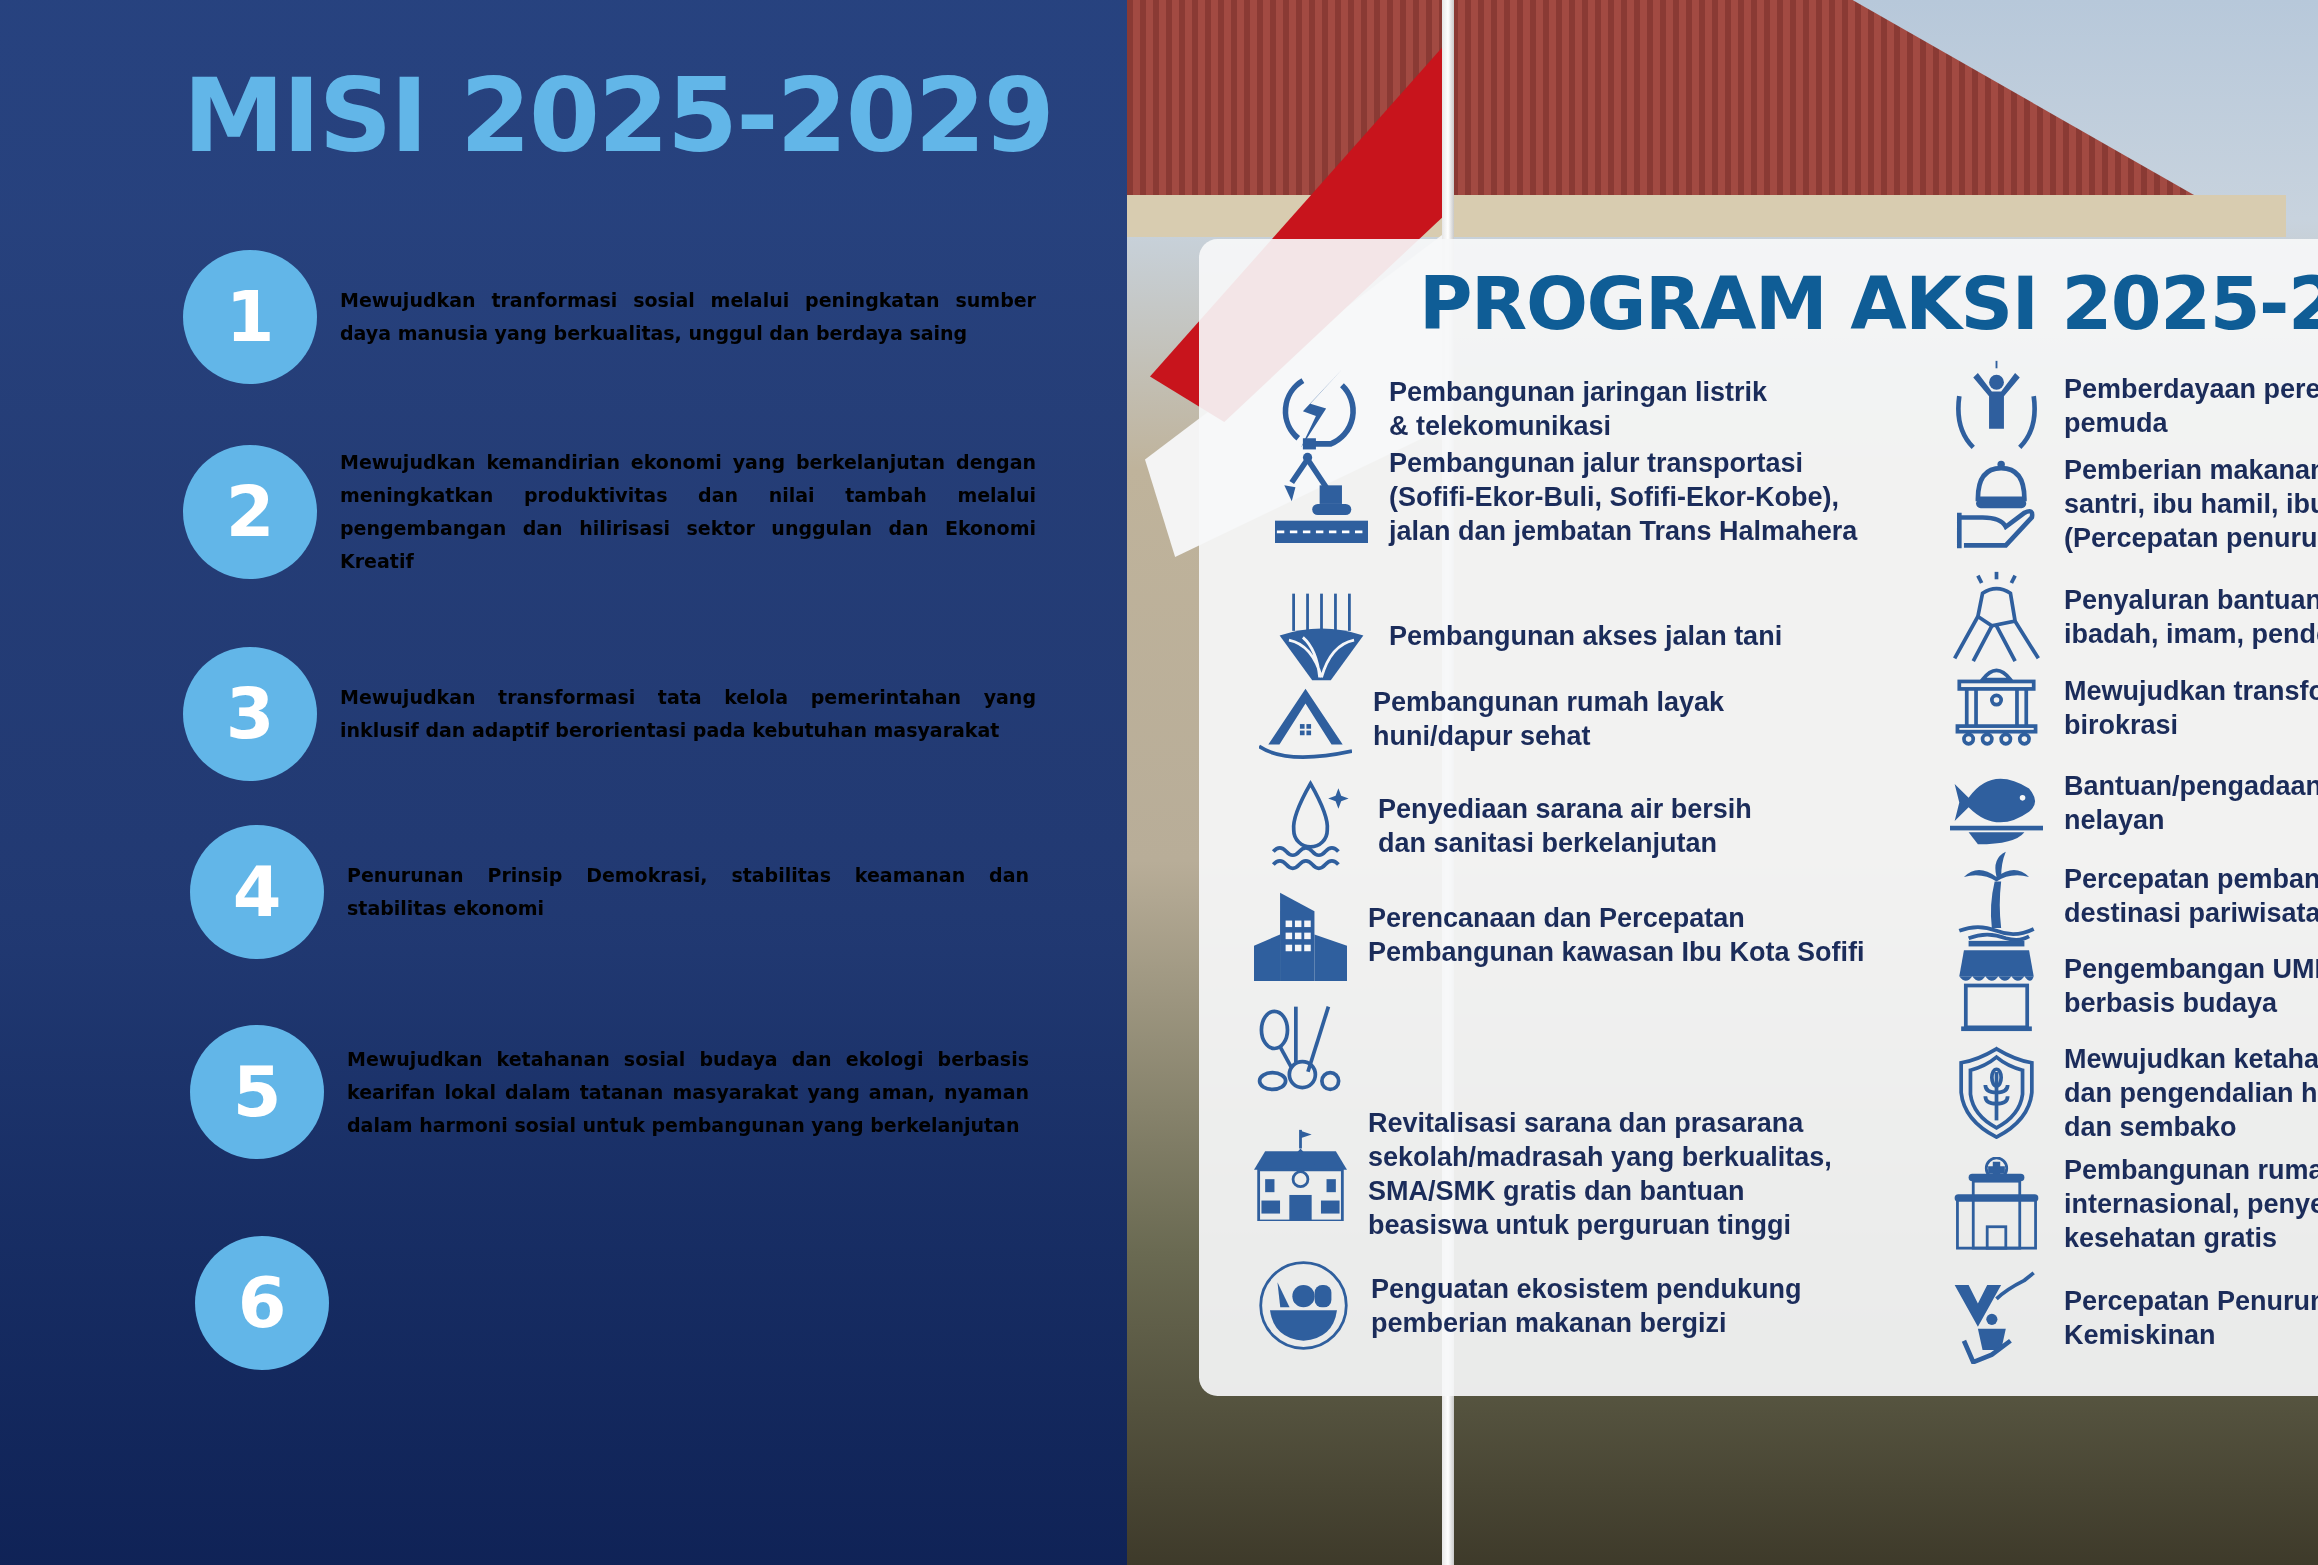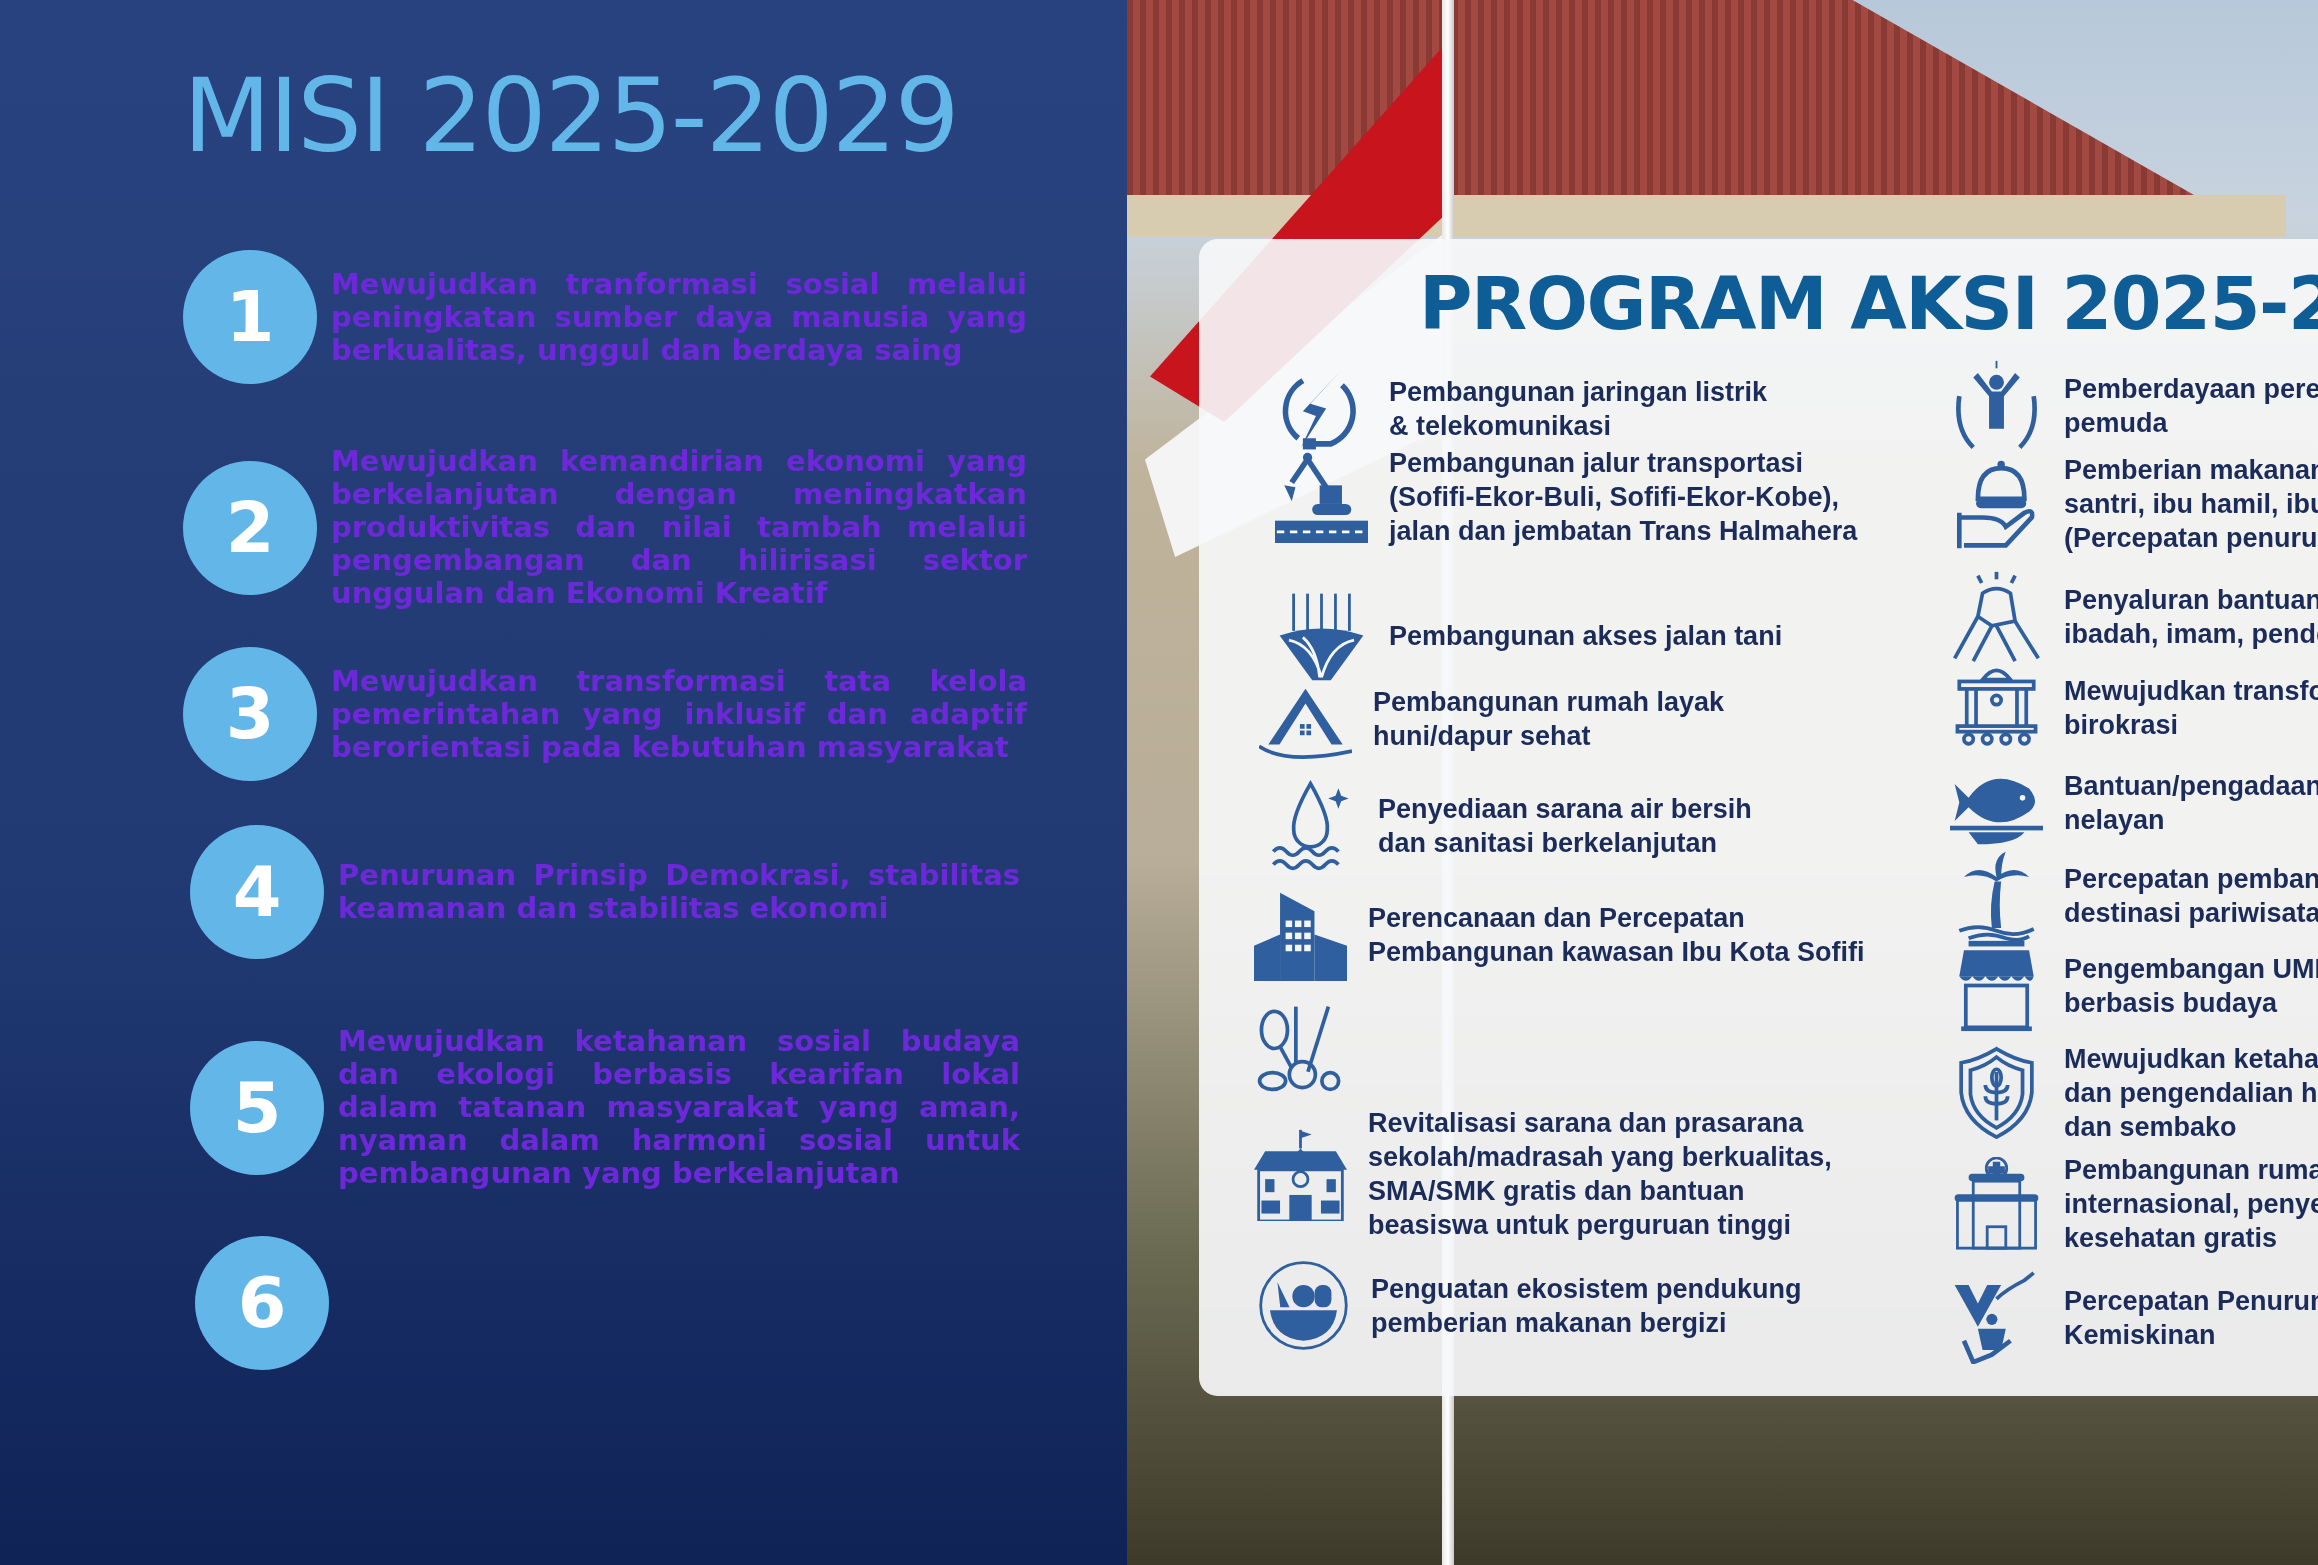--- a/index.html
+++ b/index.html
@@ -38,35 +38,35 @@
     background: #f4f4f4;
     clip-path: polygon(100% 0, 100% 60%, 10% 100%, 0 70%);
   }
   
   .left-panel {
     position: absolute; left: 0; top: 0; width: 1127px; height: 1565px;
     background: linear-gradient(180deg, rgba(28,56,120,0.93) 0%, rgba(24,50,112,0.94) 60%, rgba(14,34,88,0.97) 100%);
   }
   .misi-title {
     position: absolute; left: 183px; top: 65px;
-    font-family: "DejaVu Sans", sans-serif; font-weight: normal;
+    font-family: "DejaVu Sans", sans-serif; font-weight: bold;
     font-size: 102px; line-height: 1; letter-spacing: -1.9px;
     color: #62b6e8;
   }
   .misi-item { position: absolute; display: flex; align-items: center; }
   .misi-num {
     flex: none; width: 134px; height: 134px; border-radius: 50%;
     background: #62b6e8; color: #ffffff;
     display: flex; align-items: center; justify-content: center;
     font-family: "DejaVu Sans", sans-serif; font-weight: bold; font-size: 70px;
   }
   .misi-text {
-    margin-left: 14px; width: 700px;
-    color: #6d28d9; font-family: "DejaVu Sans", sans-serif; font-weight: bold;
-    font-size: 29px; line-height: 33px; text-align: justify;
+    margin-left: 23px; width: 700px;
+    color: #000000; font-family: "DejaVu Sans", sans-serif; font-weight: bold;
+    font-size: 19px; line-height: 33px; text-align: justify;
   }
   
   .program-card {
     position: absolute; left: 1199px; top: 239px; width: 1486px; height: 1157px;
     background: rgba(246,247,249,0.92); border-radius: 18.5px;
   }
   .program-title {
     position: absolute; left: 1419px; top: 267px;
     color: #0f5d96; font-family: "DejaVu Sans", sans-serif; font-weight: bold;
     font-size: 73px; letter-spacing: -1.4px; line-height: 1;

